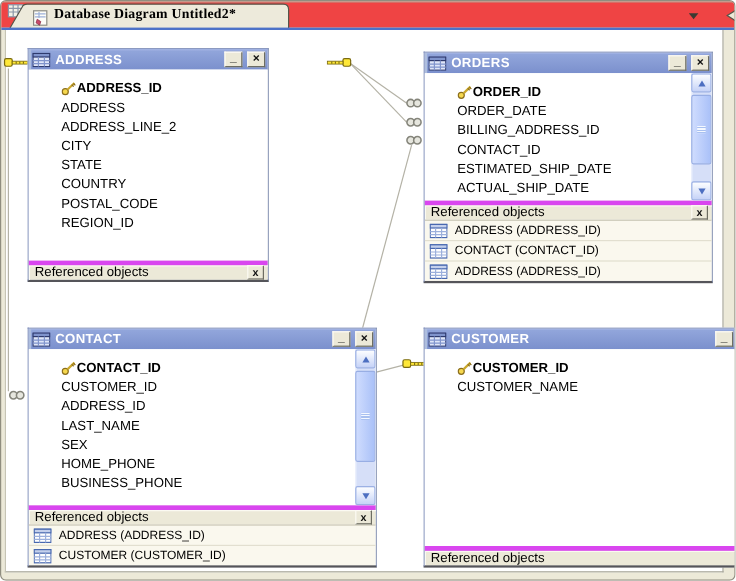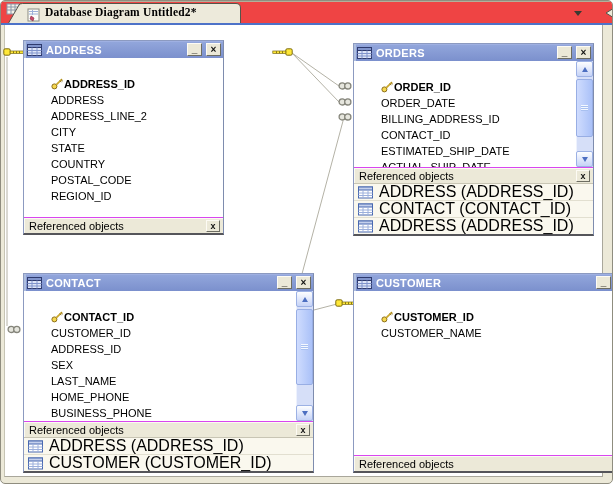--- a/index.html
+++ b/index.html
@@ -51,54 +51,54 @@
     border:1px solid;border-color:#fdfbf4 #6d6d62 #6d6d62 #fdfbf4;
     font-size:10px;font-weight:bold;line-height:9px;text-align:center;
     font-family:"Liberation Sans",sans-serif;
   }
   .wbtn.close{line-height:12px;}
   .bodywrap{position:relative;background:#fff;overflow:hidden;}
   #win-address .bodywrap{height:159px;}
   #win-orders  .bodywrap{height:106px;}
   #win-contact .bodywrap{height:130px;}
   #win-customer .bodywrap{height:164px;}
-  .cols{position:absolute;left:0;top:0;right:0;padding-top:18px;}
+  .cols{position:absolute;left:0;top:0;right:0;padding-top:8px;}
   .has-sb .cols{right:17px;}
   .colrow{position:relative;height:16px;margin-left:27px;font-size:11px;color:#000;white-space:nowrap;display:flex;align-items:center;}
   .colrow.pk{font-weight:bold;}
 
   
   .sbar{position:absolute;top:0;right:0;bottom:0;width:17px;background:#d6dff8;
     box-shadow:inset 1px 0 0 #eef2fd;display:flex;flex-direction:column;}
   .sbtn{height:16px;background:linear-gradient(180deg,#fdfeff,#c6d3f7);
     border:1px solid #9cb1e4;border-radius:2px;display:flex;align-items:center;justify-content:center;}
   .sbtn .up{width:0;height:0;border-left:3.5px solid transparent;border-right:3.5px solid transparent;border-bottom:5px solid #4d6fc1;}
   .sbtn .down{width:0;height:0;border-left:3.5px solid transparent;border-right:3.5px solid transparent;border-top:5px solid #4d6fc1;}
   .strack{flex:1;position:relative;}
   .sthumb{position:absolute;left:0;right:0;background:linear-gradient(90deg,#cfdcfe,#aac1f8);
     border:1px solid #98aee4;border-radius:2px;}
   .sthumb::after{content:"";position:absolute;left:4px;right:4px;top:50%;margin-top:-3px;height:6px;
     background:repeating-linear-gradient(180deg,#f4f8ff 0 1px,#a8c0f0 1px 2px);}
   #win-orders .sthumb{top:2px;height:58px;}
   #win-contact .sthumb{top:2px;height:76px;}
 
   .refbar{
-    height:16px;background:#ece9d8;border-top:1px solid #d946ef;
+    height:16px;background:#ece9d8;border-top:4px solid #d946ef;
     box-shadow:inset 1px 1px 0 #fbfaf2;
-    display:flex;align-items:center;padding:0 3px 0 5px;font-size:11px;color:#000;
+    display:flex;padding:0 3px 0 5px;font-size:11px;color:#000;
   }
   .refbar .rtitle{flex:1;white-space:nowrap;}
   .xbtn{
     width:14px;height:12px;background:#ece9d8;color:#111;
     border:1px solid;border-color:#fdfbf4 #6d6d62 #6d6d62 #fdfbf4;
     font-size:9px;font-weight:bold;line-height:10px;text-align:center;
   }
   .reflist{background:#faf8ee;}
   .refrow{height:17px;display:flex;align-items:center;gap:6px;padding-left:4px;
-    font-size:16px;color:#000;border-top:1px solid #e2dfd0;white-space:nowrap;}
+    font-size:10px;color:#000;border-top:1px solid #e2dfd0;white-space:nowrap;}
   .refrow:first-child{border-top:1px solid #c8c5b4;}
 </style>
 </head>
 <body>
 
 <div class="frame">
 
   <div class="tabstrip">
     <svg class="corner-icon" width="17" height="13" viewBox="0 0 17 13">
       <rect x="1" y="2" width="12" height="10" fill="#f4f2e8" stroke="#8a96a8"></rect>
@@ -305,24 +305,24 @@
             </svg>
             <span>CONTACT_ID</span>
           </div>
           <div class="colrow">
             <span>CUSTOMER_ID</span>
           </div>
           <div class="colrow">
             <span>ADDRESS_ID</span>
           </div>
           <div class="colrow">
+            <span>LAST_NAME</span>
+          </div>
+          <div class="colrow">
             <span>SEX</span>
-          </div>
-          <div class="colrow">
-            <span>LAST_NAME</span>
           </div>
           <div class="colrow">
             <span>HOME_PHONE</span>
           </div>
           <div class="colrow">
             <span>BUSINESS_PHONE</span>
           </div>
         </div>
         <div class="sbar">
           <div class="sbtn">

